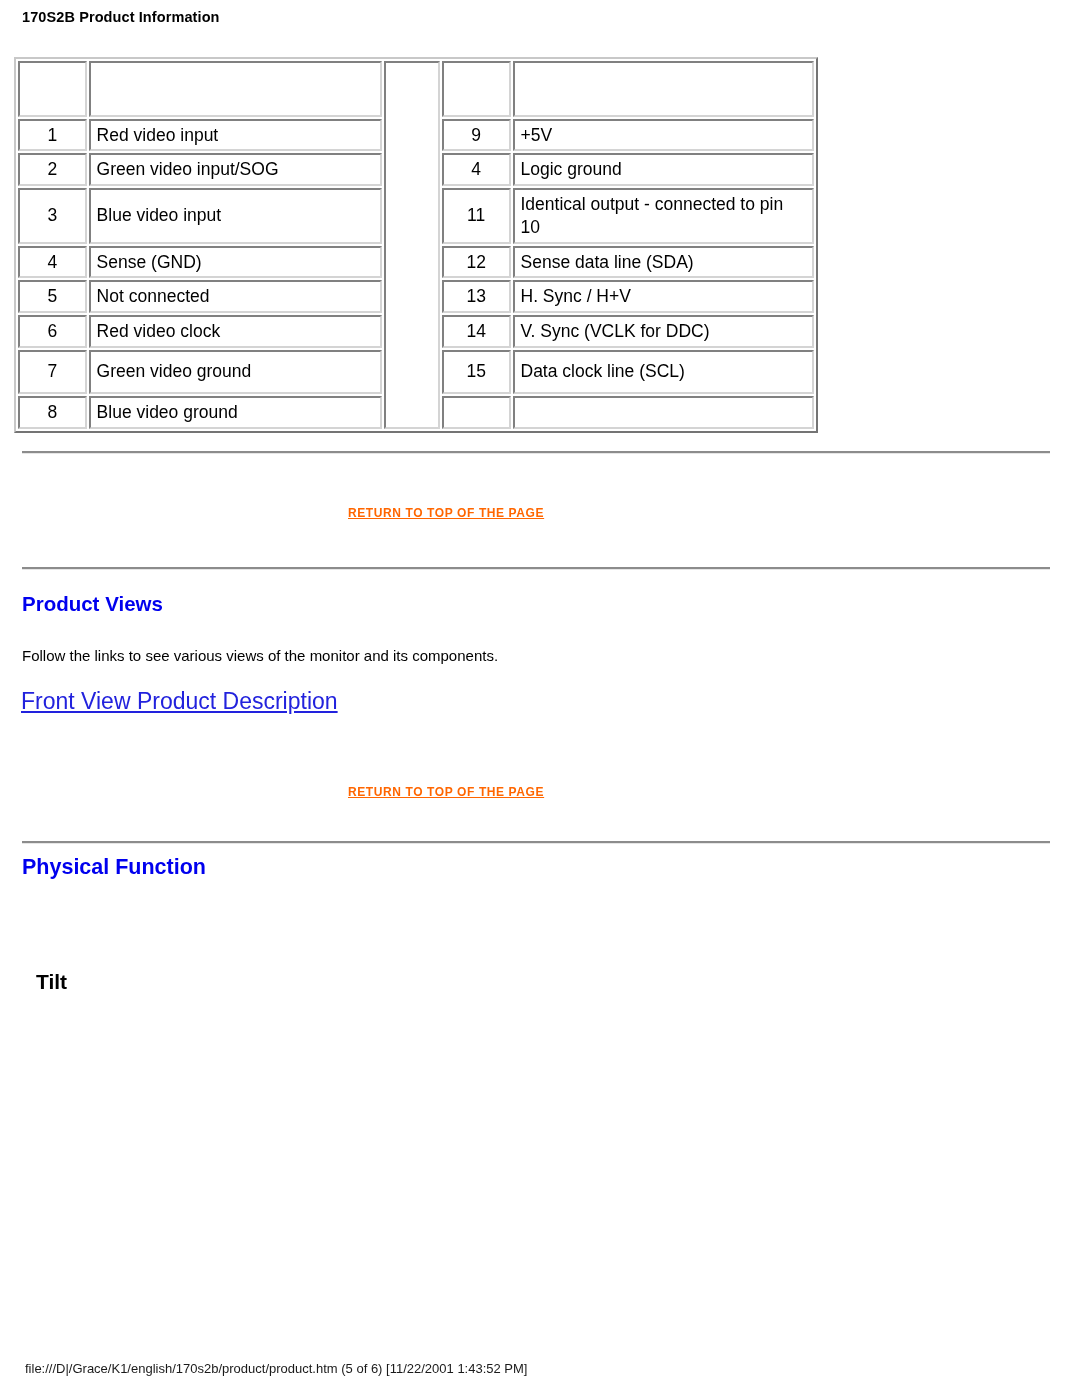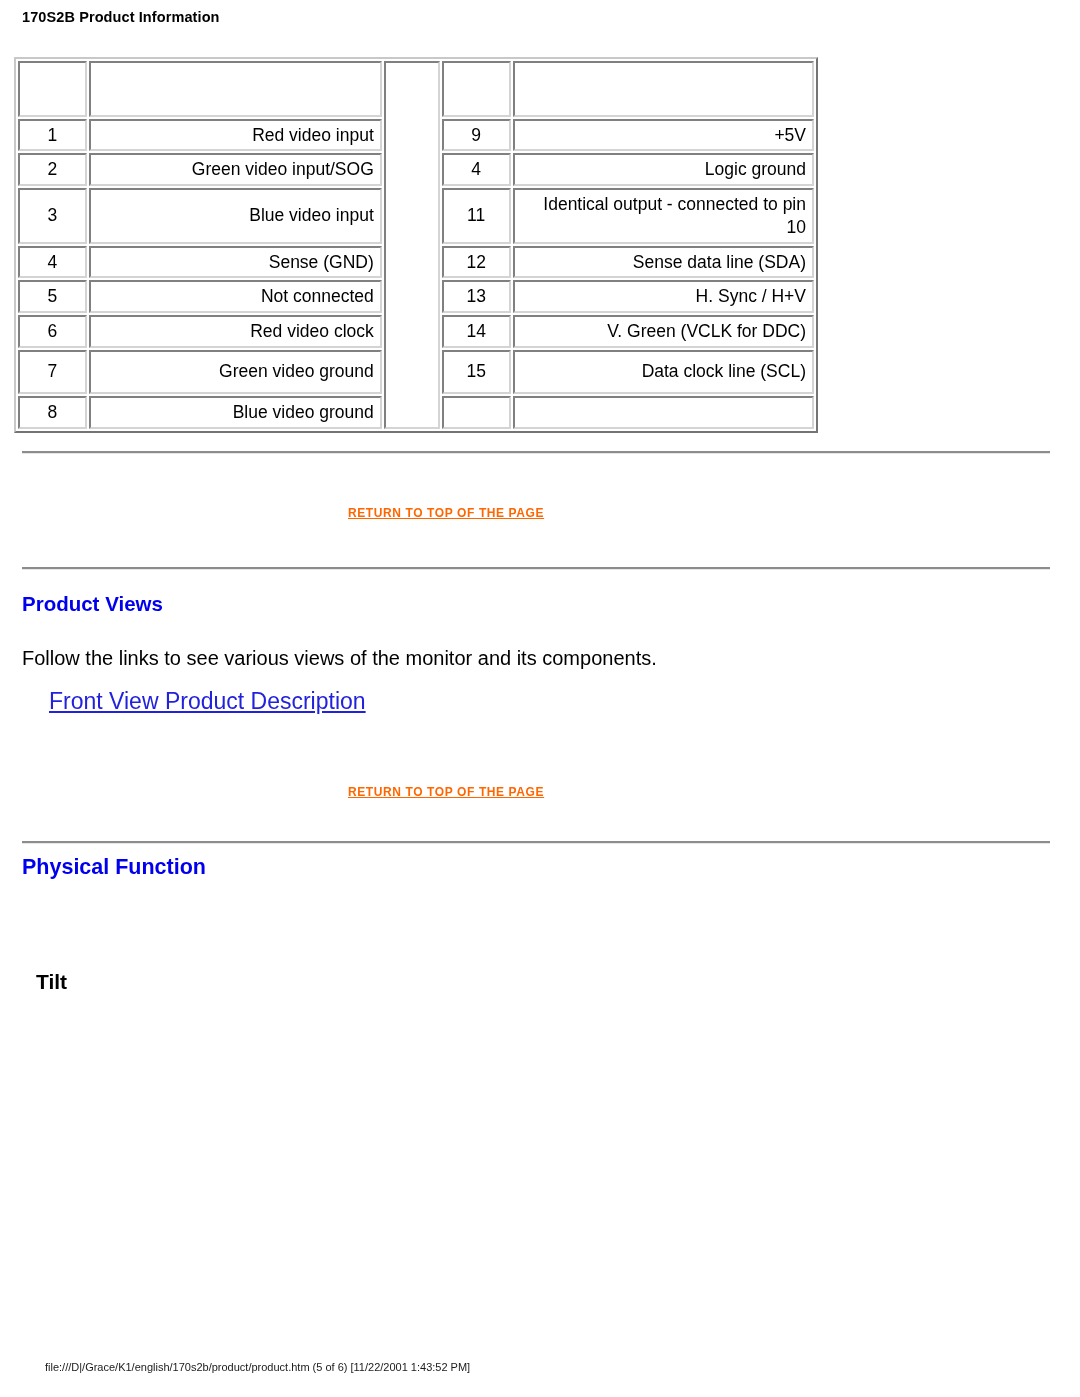--- a/index.html
+++ b/index.html
@@ -64,21 +64,21 @@
     text-align: center;
   }
   td.hdr.assign {
     text-align: left;
   }
   td.pinno {
     text-align: center;
     width: 62px;
   }
   td.assign {
-    text-align: right;
+    text-align: left;
   }
   td.spacer {
     background: #0f2fc8;
     border: none;
     width: 46px;
     padding: 0;
   }
   col.c-pin   { width: 66px; }
   col.c-asg   { width: 282px; }
   col.c-gap   { width: 54px; }
@@ -122,54 +122,53 @@
     color: #0000ee;
     white-space: nowrap;
     text-align: right;
   }
   #heading-product-views    { top: 592px; }
   #heading-physical-function{ top: 855px; font-size: 21.5px; }
 
   .body-text {
     position: absolute;
     left: 22px;
-    font-size: 20px;
+    font-size: 15px;
     color: #000000;
     white-space: nowrap;
   }
   #text-follow-links { top: 647px; }
 
   .doc-link {
     position: absolute;
     left: 21px;
     font-size: 23px;
     color: #2222dd;
     text-decoration: underline;
     white-space: nowrap;
     cursor: pointer;
-    margin-left: 28px;
   }
   #link-front-view { top: 688px; }
 
   .subheading {
     position: absolute;
     left: 36px;
     font-size: 21px;
     font-weight: bold;
     color: #000000;
     white-space: nowrap;
   }
   #subheading-tilt { top: 970px; }
 
   
   .footer-path {
     position: absolute;
-    left: 45px;
+    left: 25px;
     top: 1361px;
-    font-size: 11px;
+    font-size: 13px;
     color: #1a1a1a;
     white-space: nowrap;
   }
 </style>
 </head>
 <body>
 
 <div class="page-header">170S2B Product Information</div>
 
 <div class="pin-table-wrap">
@@ -216,21 +215,21 @@
         <tr>
           <td class="pinno">5</td>
           <td class="assign">Not connected</td>
           <td class="pinno">13</td>
           <td class="assign">H. Sync / H+V</td>
         </tr>
         <tr>
           <td class="pinno">6</td>
           <td class="assign">Red video clock</td>
           <td class="pinno">14</td>
-          <td class="assign">V. Green (VCLK for DDC)</td>
+          <td class="assign">V. Sync (VCLK for DDC)</td>
         </tr>
         <tr style="height: 44px;">
           <td class="pinno">7</td>
           <td class="assign">Green video ground</td>
           <td class="pinno">15</td>
           <td class="assign">Data clock line (SCL)</td>
         </tr>
         <tr>
           <td class="pinno">8</td>
           <td class="assign">Blue video ground</td>

